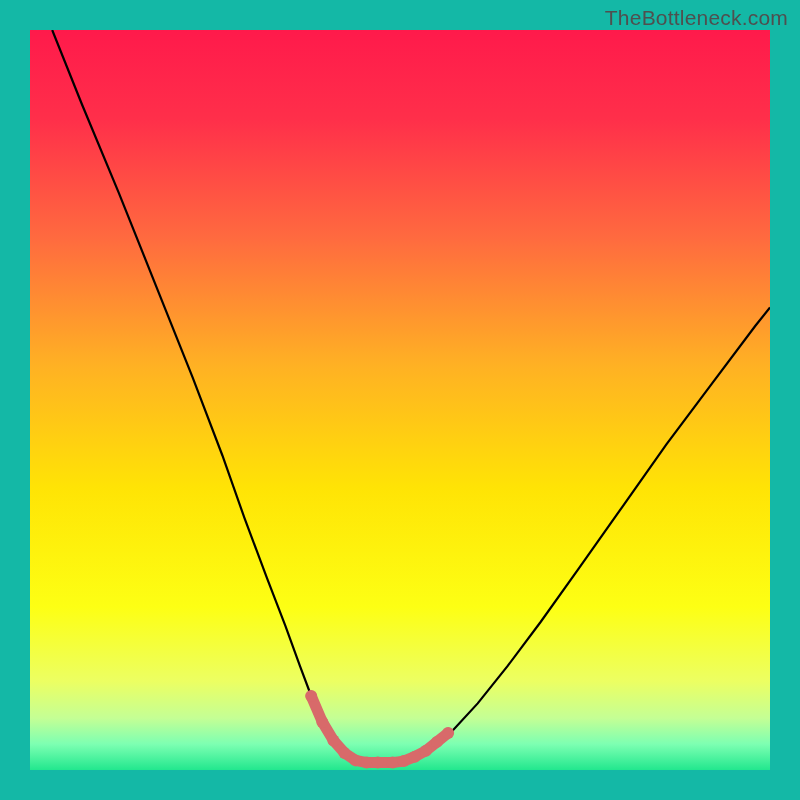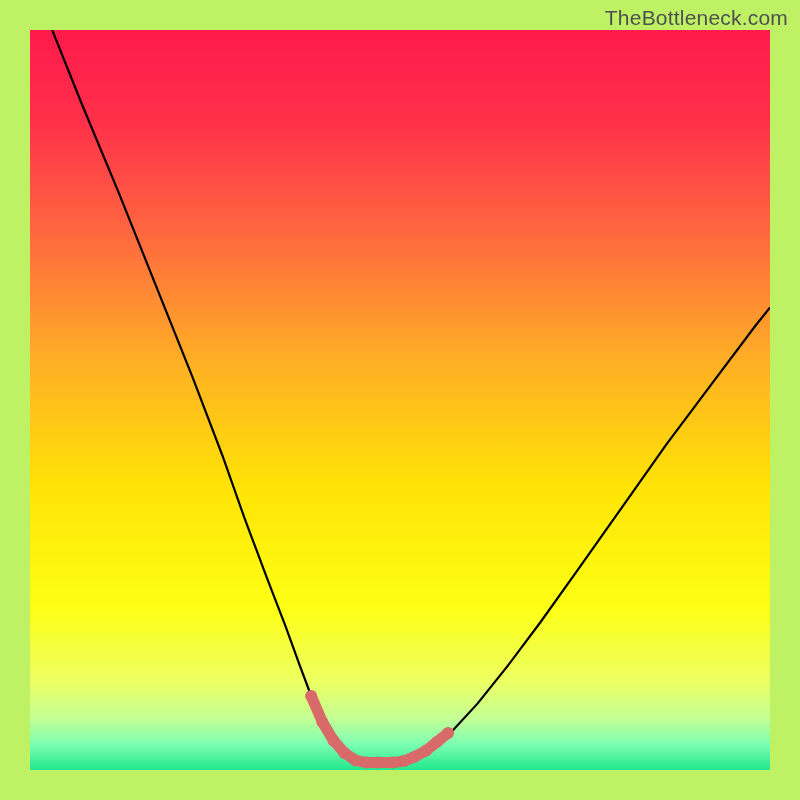--- a/index.html
+++ b/index.html
@@ -8,21 +8,21 @@
     width: 800px;
     height: 800px;
     overflow: hidden;
     background: #000;
     font-family: Arial, Helvetica, sans-serif;
   }
   .frame {
     position: absolute;
     left: 0; top: 0;
     width: 800px; height: 800px;
-    background: #bef264;
+    background: #14b8a6;
   }
   .plot {
     position: absolute;
     left: 30px;
     top: 30px;
     width: 740px;
     height: 740px;
     overflow: hidden;
   }
   .watermark {

